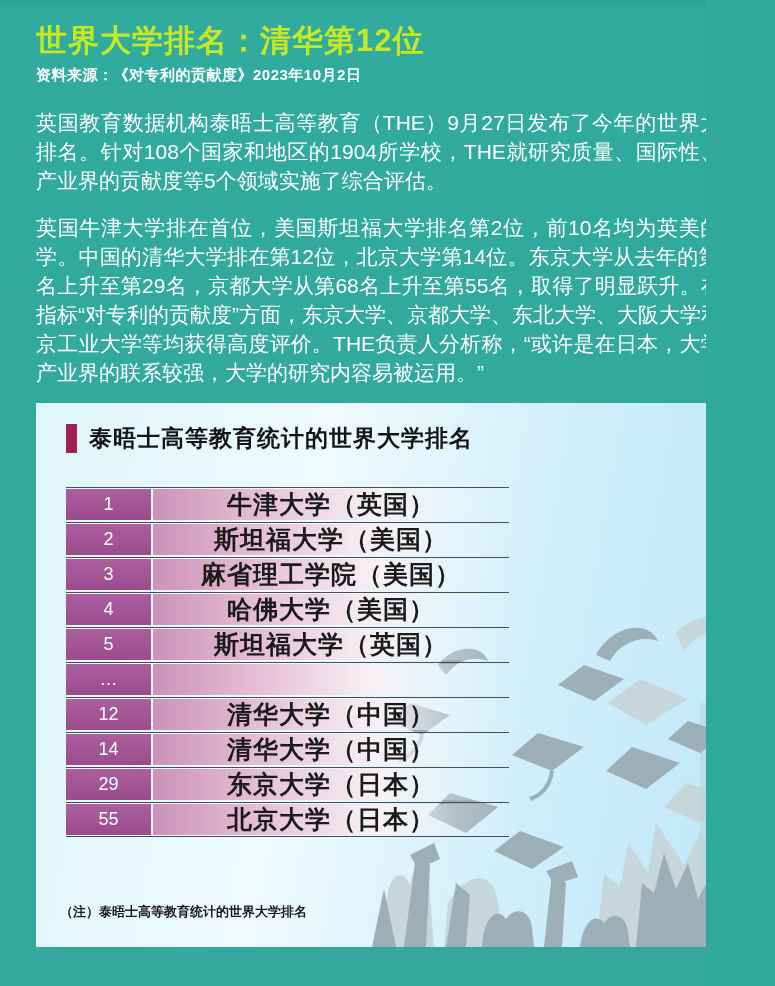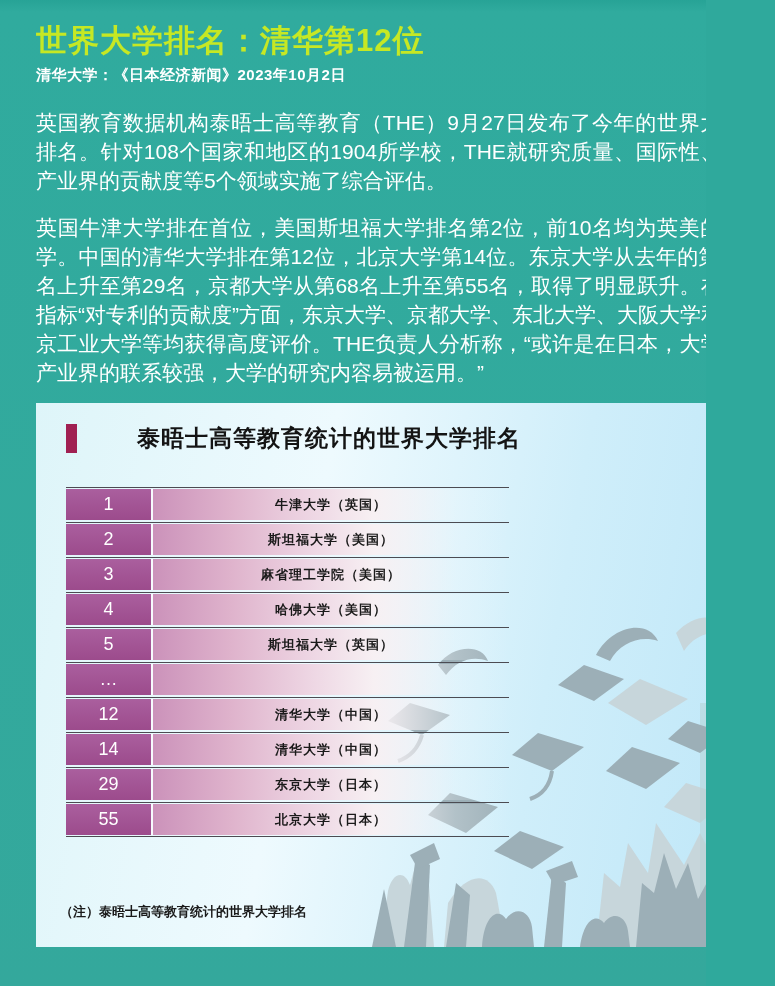--- a/index.html
+++ b/index.html
@@ -27,21 +27,21 @@
     text-align:justify;
   }
   .para-1{top:108px;}
   .para-2{top:213px;}
   
   .card{
     position:absolute;left:36px;top:403px;width:703px;height:544px;overflow:hidden;
     background:linear-gradient(100deg,#def5f9 0%,#eefafe 38%,#cfeefa 70%,#bfe7f8 100%);
   }
   .card-svg{position:absolute;left:0;top:0;z-index:0;}
-  .card-head{position:absolute;left:30px;top:20px;z-index:2;display:flex;align-items:center;gap:48px;}
+  .card-head{position:absolute;left:30px;top:20px;z-index:2;display:flex;align-items:center;}
   .marker{display:inline-block;width:11px;height:29px;background:#a02052;margin-right:12px;}
   .card-title{margin:0;font-size:23px;font-weight:700;color:#141414;letter-spacing:1px;}
   
   .r-table{position:absolute;left:30px;top:84px;width:443px;z-index:1;}
   .t-row{position:relative;height:35px;}
   .t-row::before{
     content:"";position:absolute;left:0;right:0;top:0;height:1px;
     background:#4c4b52;
   }
   .t-row:last-child::after{
@@ -52,36 +52,36 @@
   .rank{
     width:85px;flex:none;
     background:linear-gradient(180deg,#aa5f9e 0%,#9c4b8c 100%);
     border-right:2px solid #f7fbfd;
     color:#ffffff;font-size:18px;font-weight:400;
     display:flex;align-items:center;justify-content:center;
   }
   .uni{
     flex:1;
     background:linear-gradient(90deg,#cb92ba 0%,#dfb3cc 22%,#eed7e4 45%,#f7f0f3 62%,rgba(243,248,251,0.25) 85%,rgba(240,248,252,0) 100%);
-    color:#1a1a1a;font-size:13px;font-weight:600;letter-spacing:1px;
+    color:#1a1a1a;font-size:25px;font-weight:600;letter-spacing:1px;
     display:flex;align-items:center;justify-content:center;text-align:right;
   }
   
   .footnote{
     position:absolute;left:24px;top:500px;z-index:2;
     font-size:13px;font-weight:700;color:#1a1a1a;
   }
 </style>
 </head>
 <body>
 
 <div class="poster">
 
   <h1 class="headline">世界大学排名：清华第12位</h1>
-  <div class="source">清华大学：《日本经济新闻》2023年10月2日</div>
+  <div class="source">资料来源：《对专利的贡献度》2023年10月2日</div>
 
   <p class="para para-1">英国教育数据机构泰晤士高等教育（THE）9月27日发布了今年的世界大学排名。针对108个国家和地区的1904所学校，THE就研究质量、国际性、对产业界的贡献度等5个领域实施了综合评估。</p>
   <p class="para para-2">英国牛津大学排在首位，美国斯坦福大学排名第2位，前10名均为英美的大学。中国的清华大学排在第12位，北京大学第14位。东京大学从去年的第39名上升至第29名，京都大学从第68名上升至第55名，取得了明显跃升。在新指标“对专利的贡献度”方面，东京大学、京都大学、东北大学、大阪大学和东京工业大学等均获得高度评价。THE负责人分析称，“或许是在日本，大学与产业界的联系较强，大学的研究内容易被运用。”</p>
 
   <section class="card">
 
     <svg class="card-svg" width="703" height="544" viewBox="0 0 703 544" aria-hidden="true">
       <g fill="#c7d6db">
         <polygon points="604,276 652,296 610,322 572,300"></polygon>
         <path d="M640,230 C660,208 688,210 694,232 C676,226 658,232 648,248 Z"></path>

